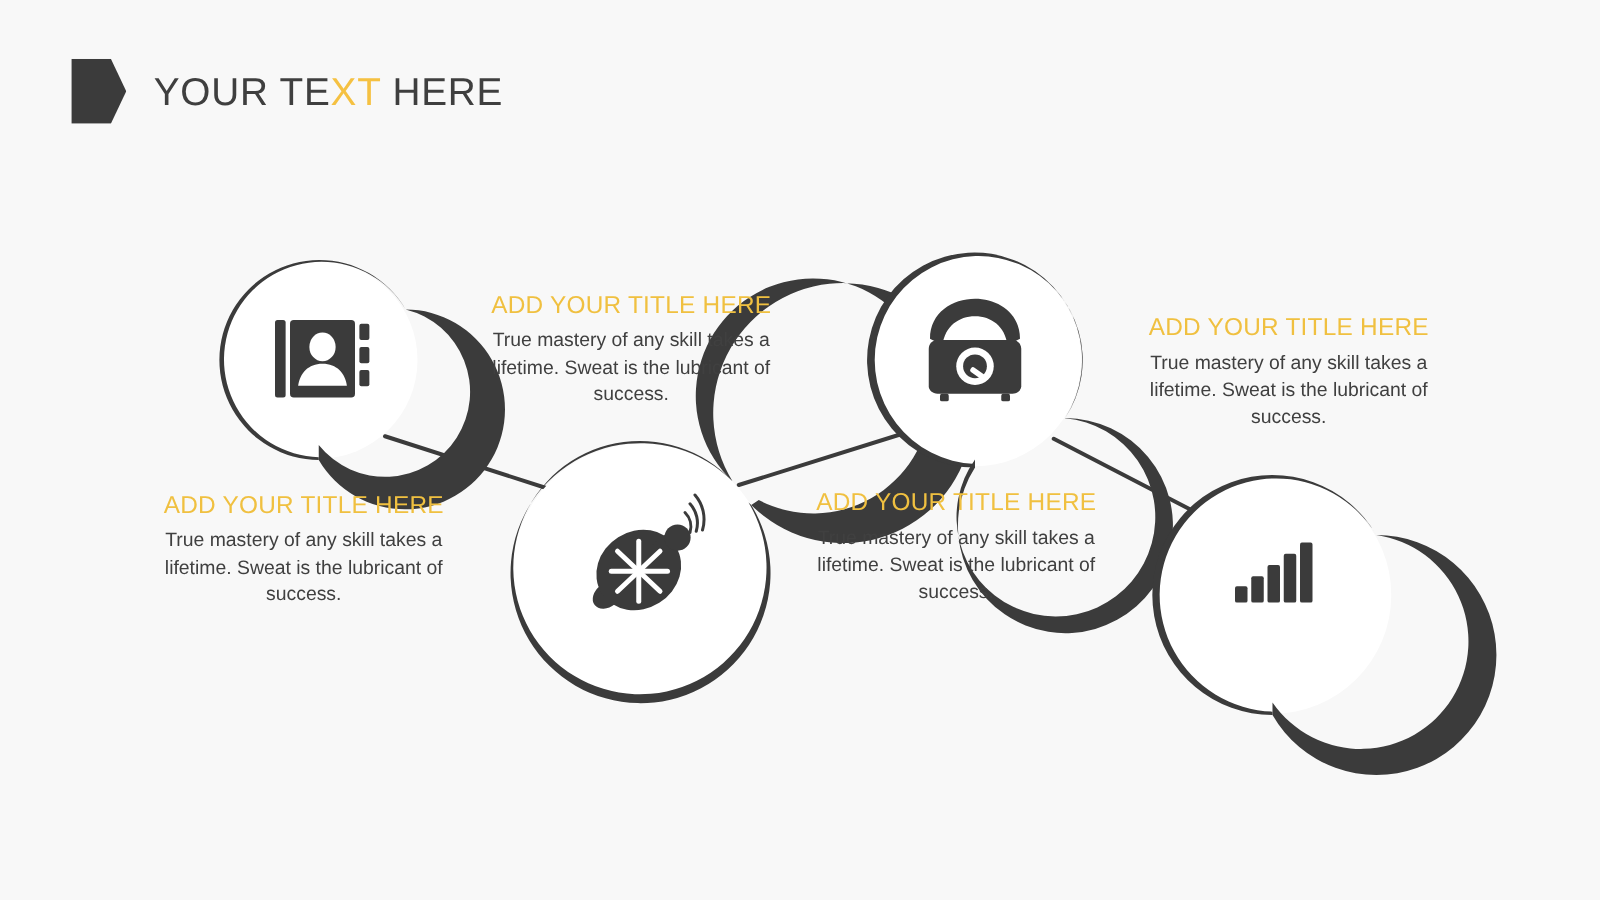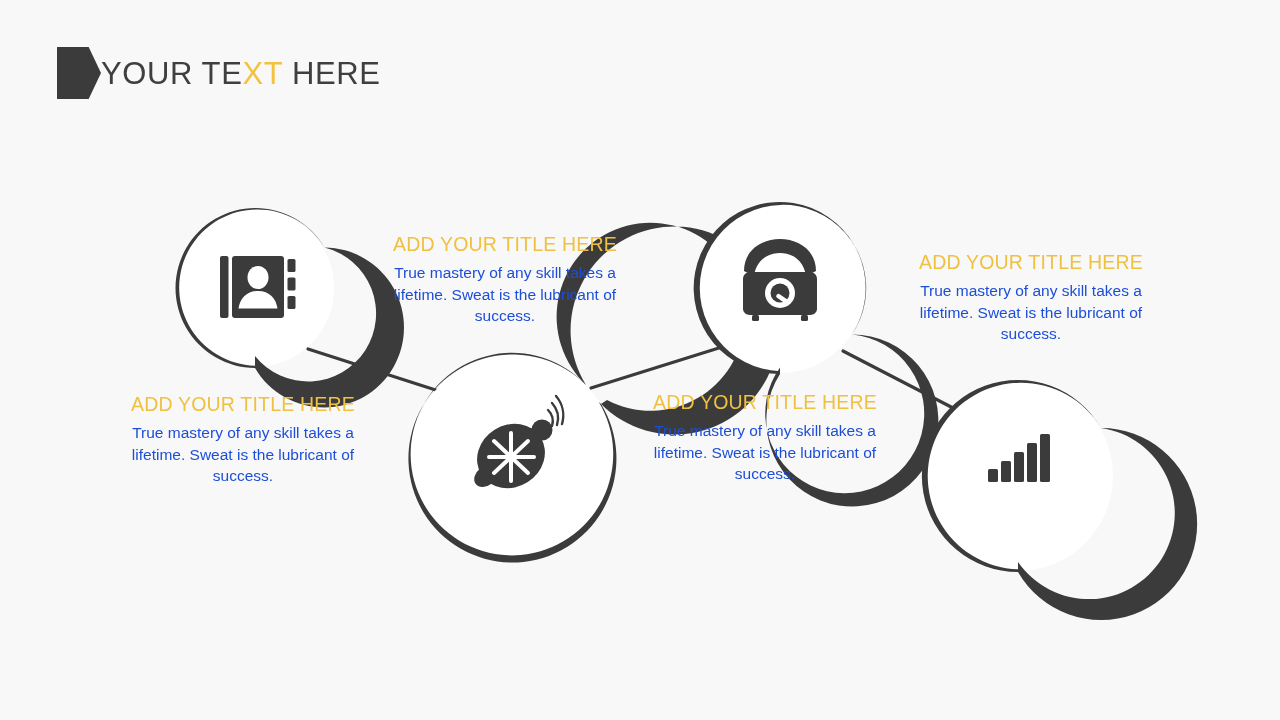--- a/index.html
+++ b/index.html
@@ -36,20 +36,21 @@
   }
   .header-arrow {
     width: 44px;
     height: 52px;
     background: #3b3b3b;
     -webkit-clip-path: polygon(0% 0%, 72% 0%, 100% 50%, 72% 100%, 0% 100%);
     clip-path: polygon(0% 0%, 72% 0%, 100% 50%, 72% 100%, 0% 100%);
     flex: 0 0 auto;
   }
   .header-title {
+    margin-left: 22px;
     font-size: 31px;
     letter-spacing: 0.6px;
     color: #3f3f3f;
     font-weight: 400;
     white-space: nowrap;
     line-height: 1;
   }
   .header-title .accent {
     color: #f5c142;
   }
@@ -72,21 +73,21 @@
   .tb-title {
     color: #f0c040;
     font-size: 19.5px;
     letter-spacing: 0.2px;
     margin: 0 0 7px 0;
     white-space: nowrap;
     font-weight: 400;
     line-height: 1.1;
   }
   .tb-body {
-    color: #1d4ed8;
+    color: #404040;
     font-size: 15.5px;
     line-height: 1.38;
     margin: 0;
     font-weight: 400;
   }
 
   #block-1 { left: 112px;  top: 394px; width: 262px; }
   #block-2 { left: 376px;  top: 234px; width: 258px; }
   #block-3 { left: 636px;  top: 392px; width: 258px; }
   #block-4 { left: 902px;  top: 252px; width: 258px; }

